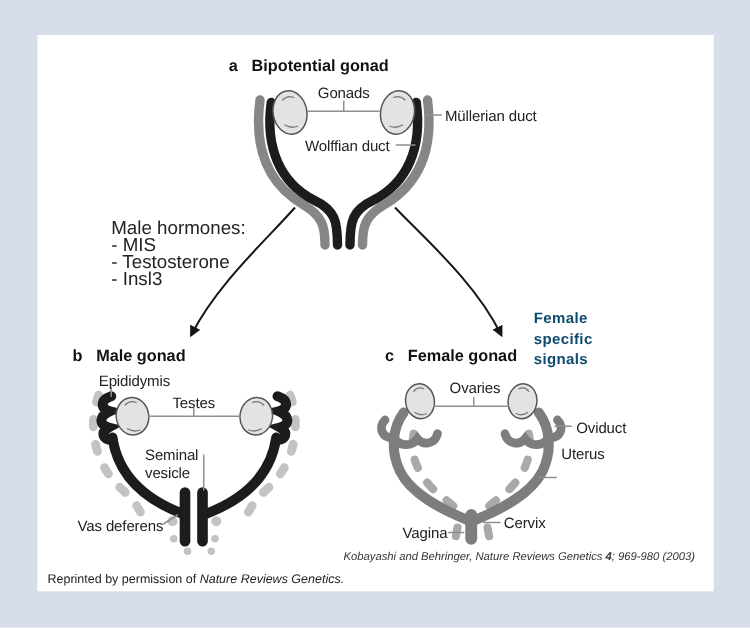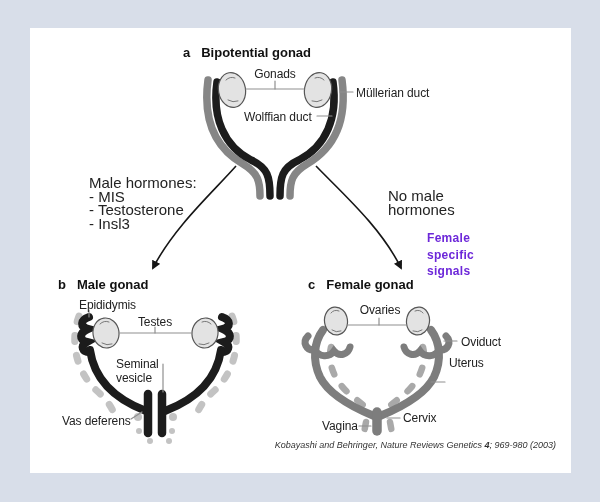--- a/index.html
+++ b/index.html
@@ -4,21 +4,21 @@
 <style>
   html,body{margin:0;padding:0;}
   .stage{position:relative;width:600px;height:502px;background:#d8dee9;font-family:"Liberation Sans",sans-serif;overflow:hidden;}
   .panel{position:absolute;left:30px;top:28px;width:541px;height:445px;background:#ffffff;}
   svg.diagram{position:absolute;left:0;top:0;pointer-events:none;}
   .lbl{position:absolute;font-size:12px;color:#222;white-space:nowrap;letter-spacing:-0.1px;}
   .lbl.center{transform:translateX(-50%);}
   .ptitle{position:absolute;font-size:13px;font-weight:bold;color:#111;white-space:nowrap;display:flex;}
   .ptitle .letter{margin-right:11px;}
   .note{position:absolute;font-size:15px;color:#232323;line-height:13.5px;white-space:nowrap;}
-  .signals{position:absolute;font-size:12px;font-weight:bold;color:#6d28d9;line-height:16.5px;letter-spacing:0.3px;white-space:nowrap;}
+  .signals{position:absolute;font-size:12px;font-weight:bold;color:#0c4a6e;line-height:16.5px;letter-spacing:0.3px;white-space:nowrap;margin-top:16px;}
   .citation{position:absolute;right:44px;top:440px;font-size:9px;font-style:italic;color:#333;white-space:nowrap;}
   .citation .vol{font-weight:bold;}
   .footer{position:absolute;left:38px;top:458px;font-size:10px;color:#222;white-space:nowrap;}
   .footer .journal{font-style:italic;}
 </style>
 </head>
 <body>
 
 <div class="stage">
   <div class="panel"></div>
@@ -155,24 +155,20 @@
   <div class="lbl center" style="left:275px;top:67px;">Gonads</div>
   <div class="lbl" style="left:356px;top:86px;">Müllerian duct</div>
   <div class="lbl" style="left:244px;top:110px;">Wolffian duct</div>
 
   <div class="note" style="left:89px;top:176px;">
     <div>Male hormones:</div>
     <div>- MIS</div>
     <div>- Testosterone</div>
     <div>- Insl3</div>
   </div>
-  <div class="note" style="left:388px;top:189px;">
-    <div>No male</div>
-    <div>hormones</div>
-  </div>
   <div class="signals" style="left:427px;top:230px;">
     <div>Female</div>
     <div>specific</div>
     <div>signals</div>
   </div>
 
   <div class="lbl" style="left:79px;top:298px;">Epididymis</div>
   <div class="lbl center" style="left:155px;top:315px;">Testes</div>
   <div class="lbl" style="left:116px;top:358px;line-height:13.5px;">
     <div>Seminal</div>
@@ -182,13 +178,16 @@
 
   <div class="lbl center" style="left:380px;top:303px;">Ovaries</div>
   <div class="lbl" style="left:461px;top:335px;text-align:right;">Oviduct</div>
   <div class="lbl" style="left:449px;top:356px;">Uterus</div>
   <div class="lbl" style="left:403px;top:411px;">Cervix</div>
   <div class="lbl" style="left:322px;top:419px;text-align:right;">Vagina</div>
 
   <div class="citation">
     <span>Kobayashi and Behringer, Nature Reviews Genetics </span><span class="vol">4</span><span>; 969-980 (2003)</span>
   </div>
+  <div class="footer">
+    <span>Reprinted by permission of </span><span class="journal">Nature Reviews Genetics.</span>
+  </div>
 </div>
 
 </body></html>

